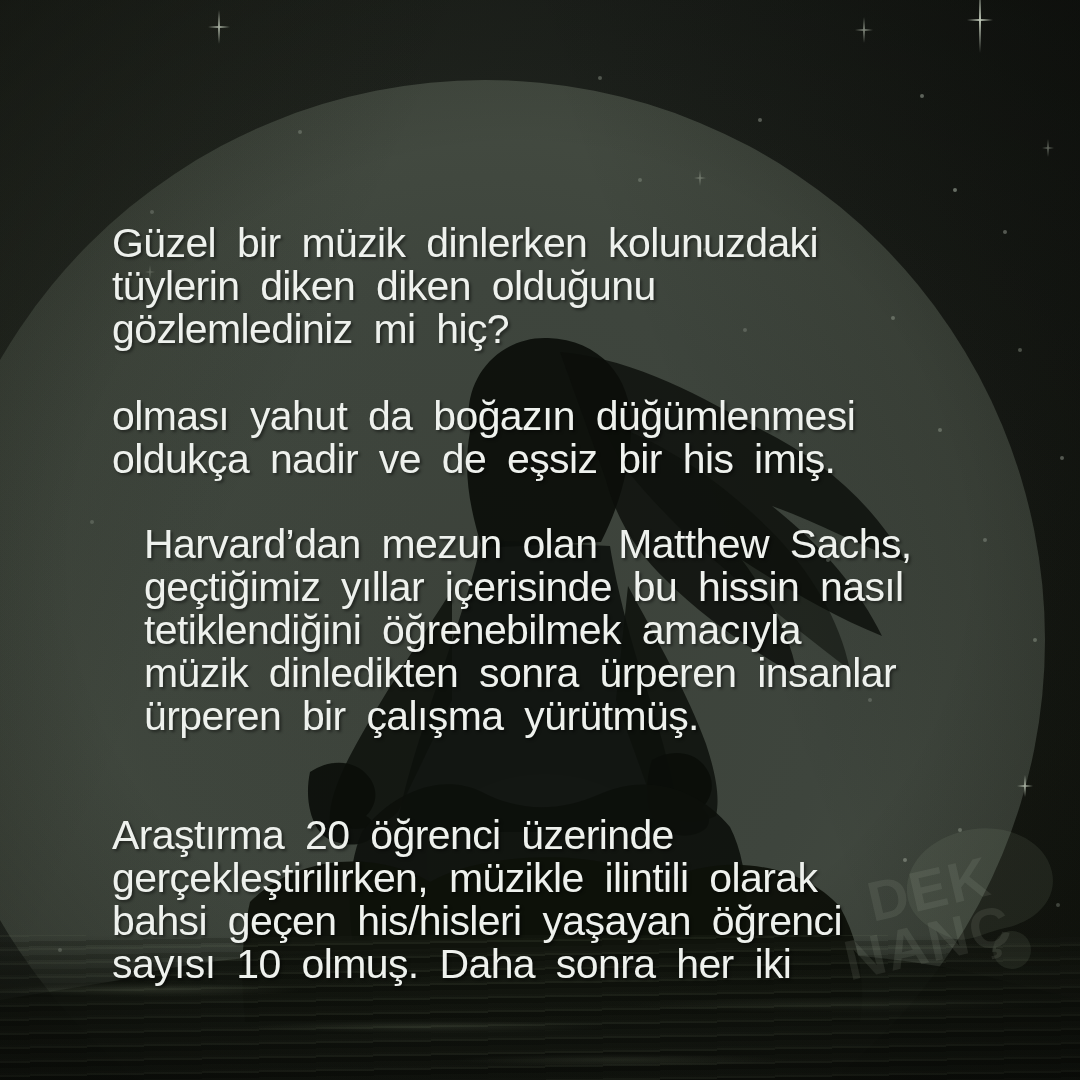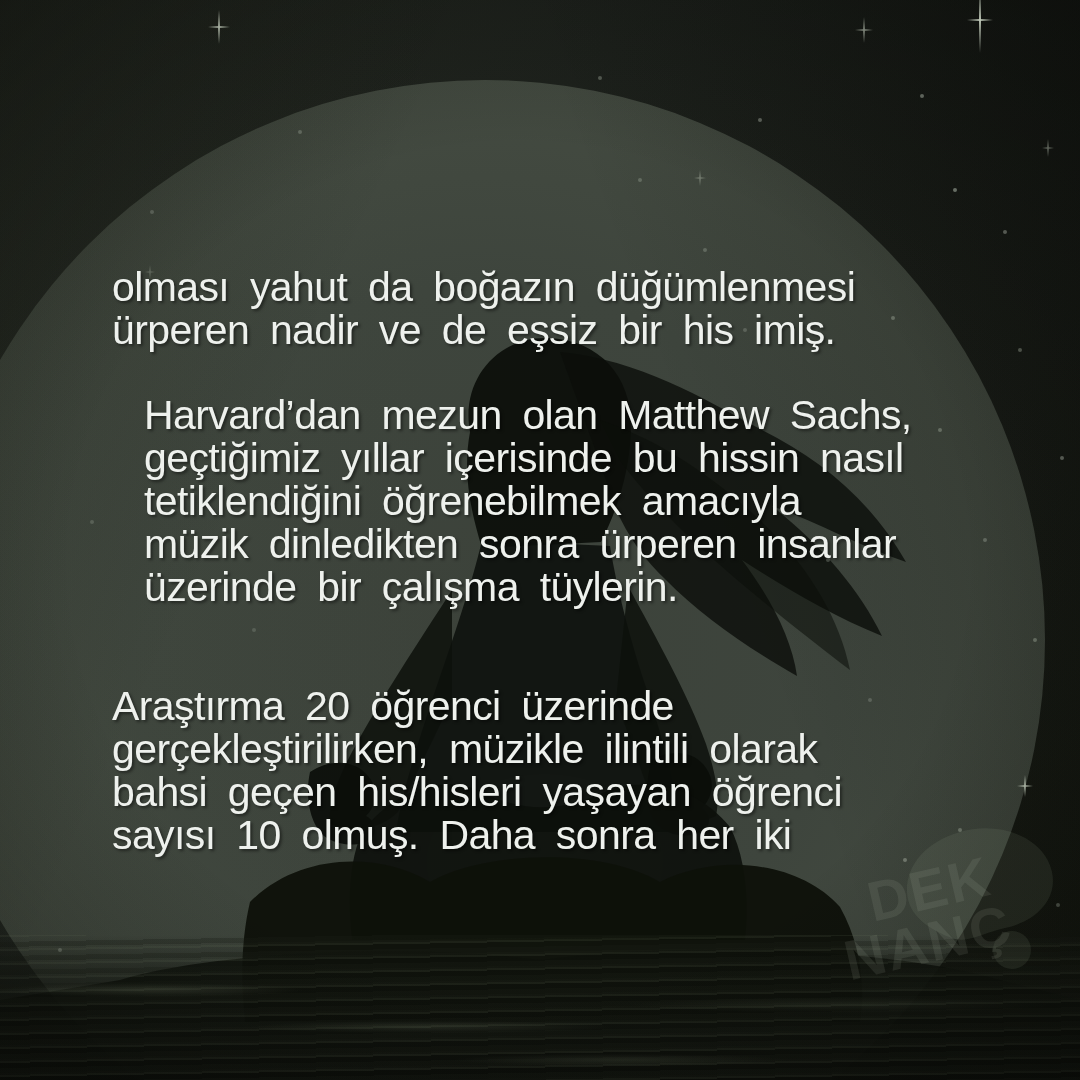--- a/index.html
+++ b/index.html
@@ -128,30 +128,35 @@
              C95 132 78 144 62 138 C40 130 18 116 17 92
              C16 66 35 42 70 32 Z" fill="rgba(170,182,158,0.10)"></path>
     <circle cx="122" cy="150" r="19" fill="rgba(170,182,158,0.10)"></circle>
   </svg>
   <div class="wm-text">
     <div>DEK</div>
     <div>NANÇ</div>
   </div>
 
   <div class="text-overlay" id="paragraphs">
+      <div class="para para-1">
+        <div class="line">Güzel bir müzik dinlerken kolunuzdaki</div>
+        <div class="line">tüylerin diken diken olduğunu</div>
+        <div class="line">gözlemlediniz mi hiç?</div>
+      </div>
       <div class="para para-2">
         <div class="line">olması yahut da boğazın düğümlenmesi</div>
-        <div class="line">ürperen nadir ve de eşsiz bir his imiş.</div>
+        <div class="line">oldukça nadir ve de eşsiz bir his imiş.</div>
       </div>
       <div class="para para-3">
         <div class="line">Harvard’dan mezun olan Matthew Sachs,</div>
         <div class="line">geçtiğimiz yıllar içerisinde bu hissin nasıl</div>
         <div class="line">tetiklendiğini öğrenebilmek amacıyla</div>
         <div class="line">müzik dinledikten sonra ürperen insanlar</div>
-        <div class="line">üzerinde bir çalışma tüylerin.</div>
+        <div class="line">ürperen bir çalışma yürütmüş.</div>
       </div>
       <div class="para para-4">
         <div class="line">Araştırma 20 öğrenci üzerinde</div>
         <div class="line">gerçekleştirilirken, müzikle ilintili olarak</div>
         <div class="line">bahsi geçen his/hisleri yaşayan öğrenci</div>
         <div class="line">sayısı 10 olmuş. Daha sonra her iki</div>
       </div>
     </div>
 
   <div id="decor">

